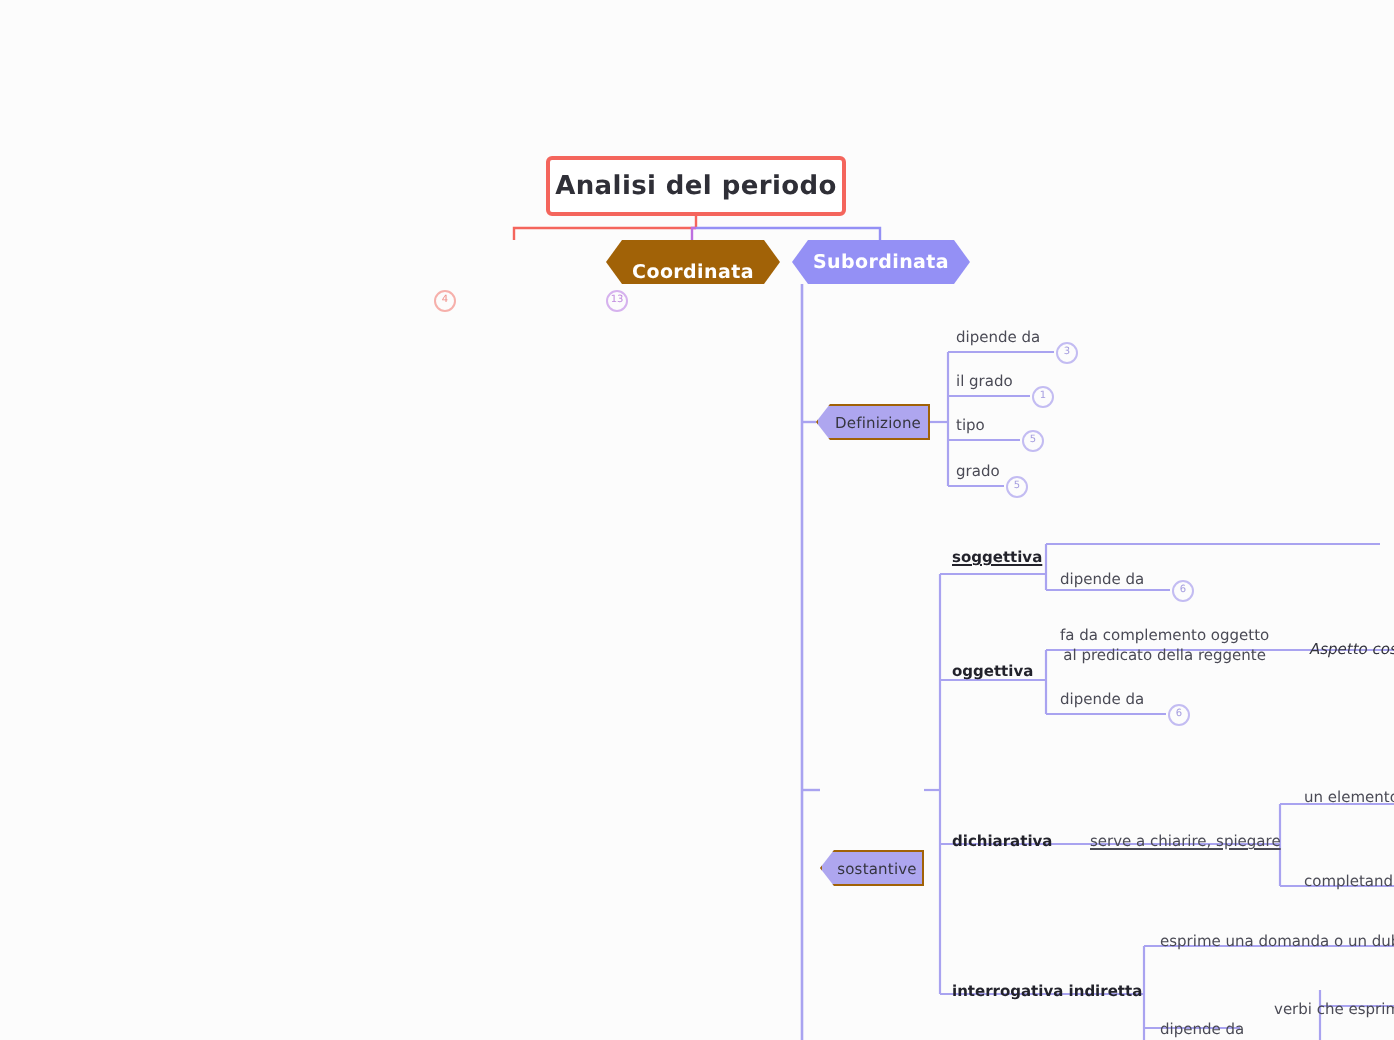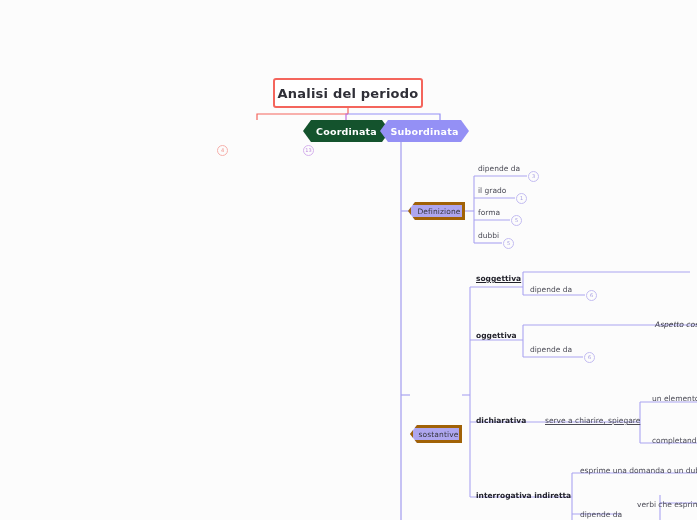--- a/index.html
+++ b/index.html
@@ -33,29 +33,29 @@
   .hex{
     height:22px;
     display:flex;align-items:center;justify-content:center;
     clip-path:polygon(8px 0,calc(100% - 8px) 0,100% 50%,calc(100% - 8px) 100%,8px 100%,0 50%);
   }
   .hex span{
     font-size:9.5px;font-weight:bold;color:#ffffff;
     white-space:nowrap;letter-spacing:.2px;
   }
   .hex-principale{left:212px;top:120px;width:90px;background:#f9665e;}
-  .hex-coordinata{left:303px;top:120px;width:87px;background:#14532d;}
-  .hex-subordinata{left:380px;top:120px;width:89px;background:#9490f5;}
+  .hex-coordinata{left:303px;top:120px;width:87px;background:#a16207;align-items:flex-end;}
+  .hex-subordinata{left:396px;top:120px;width:89px;background:#9490f5;}
 
   
   .pill{
     height:18px;
     display:flex;align-items:center;justify-content:center;
     background:#aea6ef;
-    border:3px solid #a16207;
+    border:1px solid #a16207;
     clip-path:polygon(7px 0,100% 0,100% 100%,7px 100%,0 50%);
     box-sizing:border-box;
   }
   .pill span{
     font-size:7.5px;color:#35353f;white-space:nowrap;
     letter-spacing:.1px;padding-left:5px;
   }
   .pill-definizione{left:408px;top:202px;width:57px;}
   .pill-sostantive{left:410px;top:386px;width:52px;margin-top:39px;}
 
@@ -164,41 +164,43 @@
   <div class="abs leaf" style="left:478px;top:164px;">dipende da</div>
   <div class="abs badge" style="left:528px;top:171px;">
     <span>3</span>
   </div>
 
   <div class="abs leaf" style="left:478px;top:186px;">il grado</div>
   <div class="abs badge" style="left:516px;top:193px;">
     <span>1</span>
   </div>
 
-  <div class="abs leaf" style="left:478px;top:208px;">forma</div>
+  <div class="abs leaf" style="left:478px;top:208px;">tipo</div>
   <div class="abs badge" style="left:511px;top:215px;">
     <span>5</span>
   </div>
 
-  <div class="abs leaf" style="left:478px;top:231px;">dubbi</div>
+  <div class="abs leaf" style="left:478px;top:231px;">grado</div>
   <div class="abs badge" style="left:503px;top:238px;">
     <span>5</span>
   </div>
 
   <div class="abs pill pill-sostantive">
     <span>sostantive</span>
   </div>
 
   <div class="abs leaf bold" style="left:476px;top:274px;text-decoration:underline;">soggettiva</div>
   <div class="abs leaf" style="left:530px;top:285px;">dipende da</div>
   <div class="abs badge" style="left:586px;top:290px;">
     <span>6</span>
   </div>
 
   <div class="abs leaf bold" style="left:476px;top:331px;">oggettiva</div>
+  <div class="abs leaf multi" style="left:530px;top:313px;">fa da complemento oggetto
+al predicato della reggente</div>
   <div class="abs leaf italic" style="left:655px;top:320px;">Aspetto cos</div>
   <div class="abs leaf" style="left:530px;top:345px;">dipende da</div>
   <div class="abs badge" style="left:584px;top:352px;">
     <span>6</span>
   </div>
 
   <div class="abs leaf bold" style="left:476px;top:416px;">dichiarativa</div>
   <div class="abs leaf" style="left:545px;top:416px;text-decoration:underline;">serve a chiarire, spiegare</div>
   <div class="abs leaf" style="left:652px;top:394px;">un elemento</div>
   <div class="abs leaf" style="left:652px;top:436px;">completand</div>

